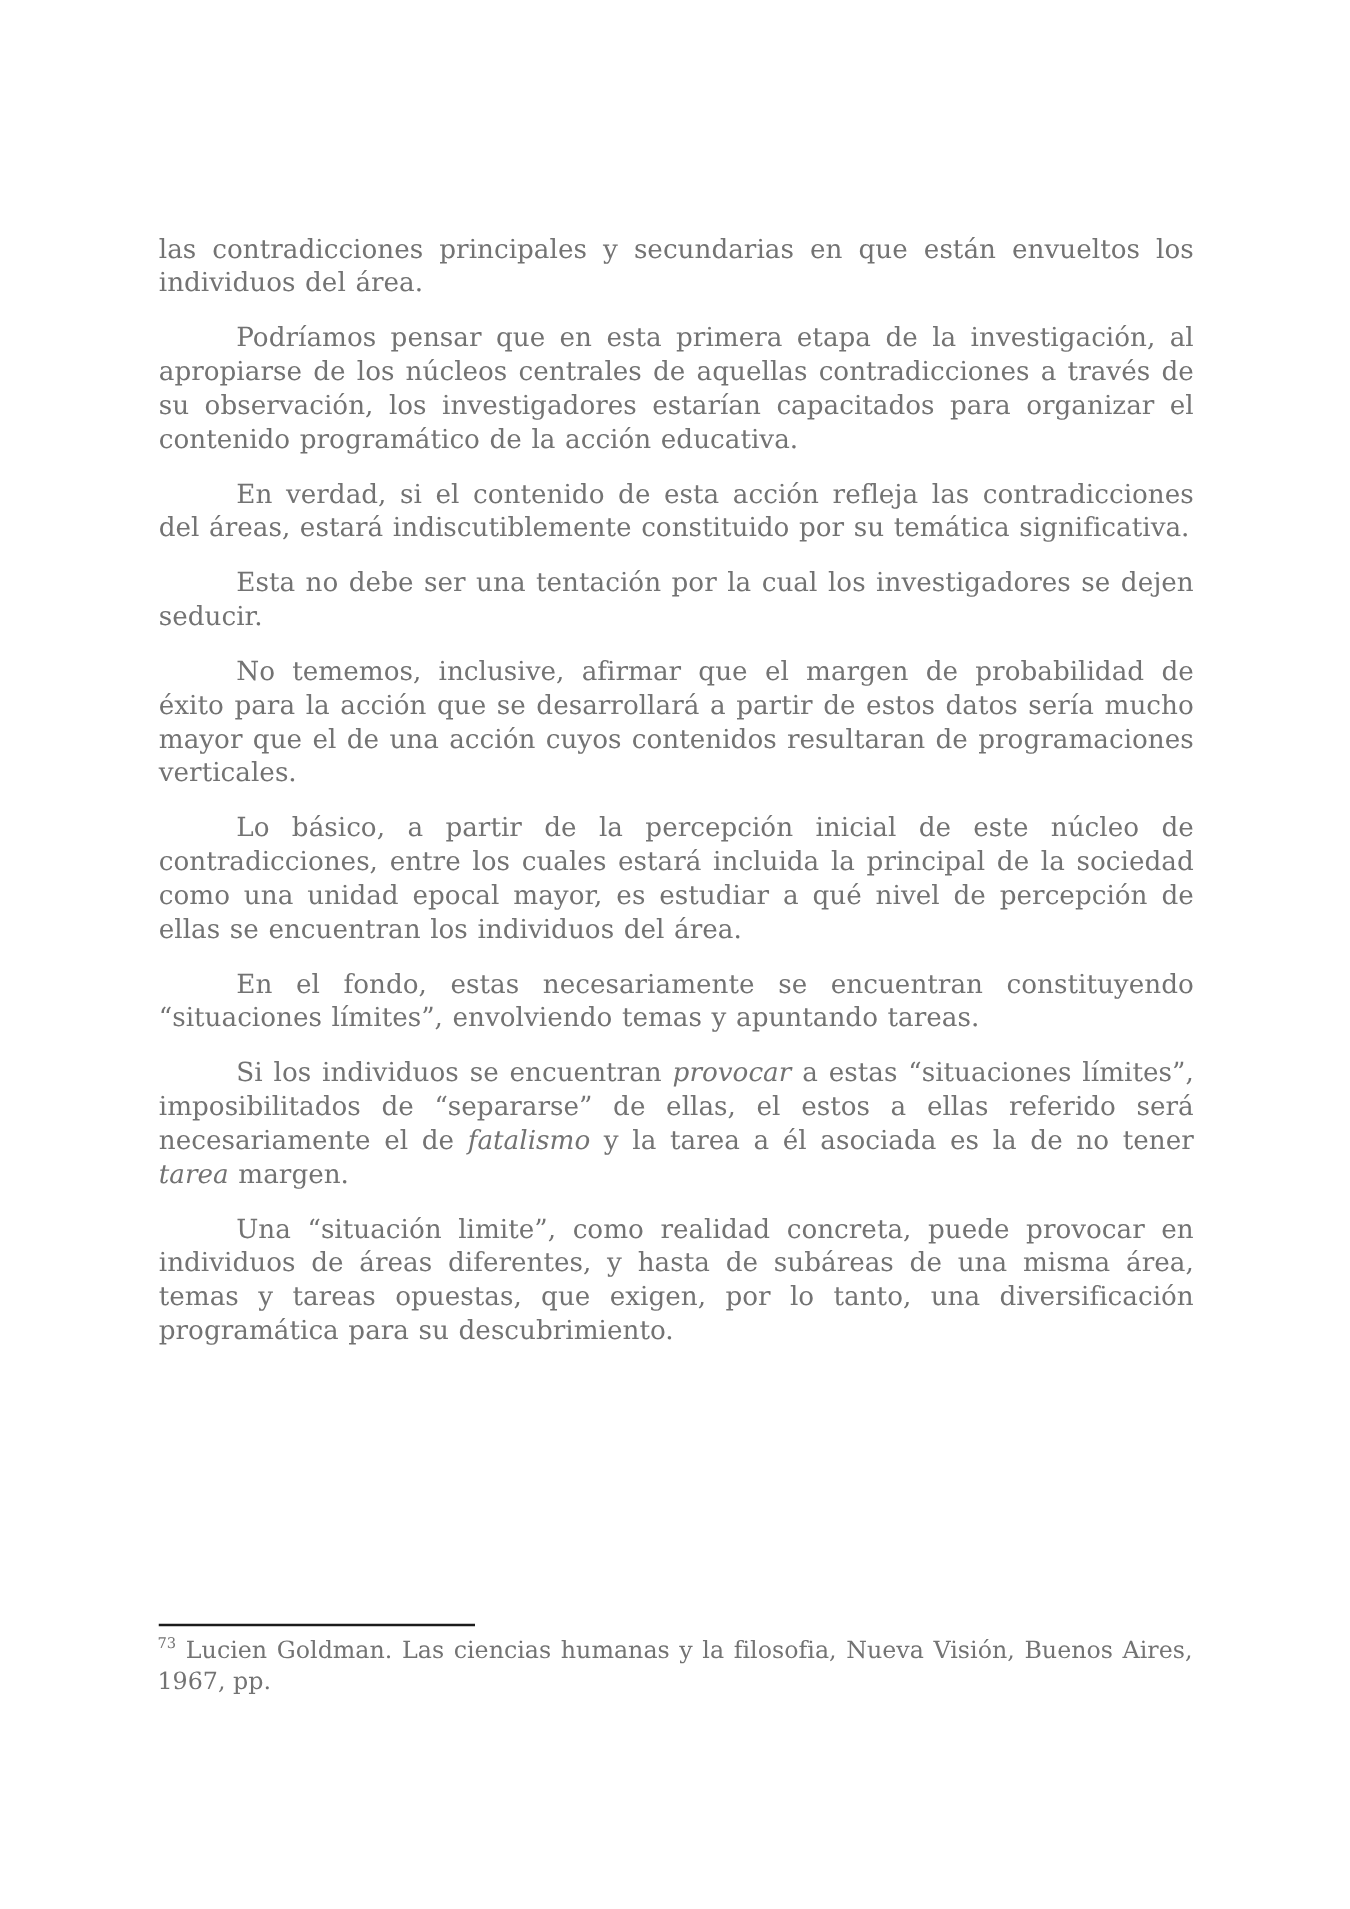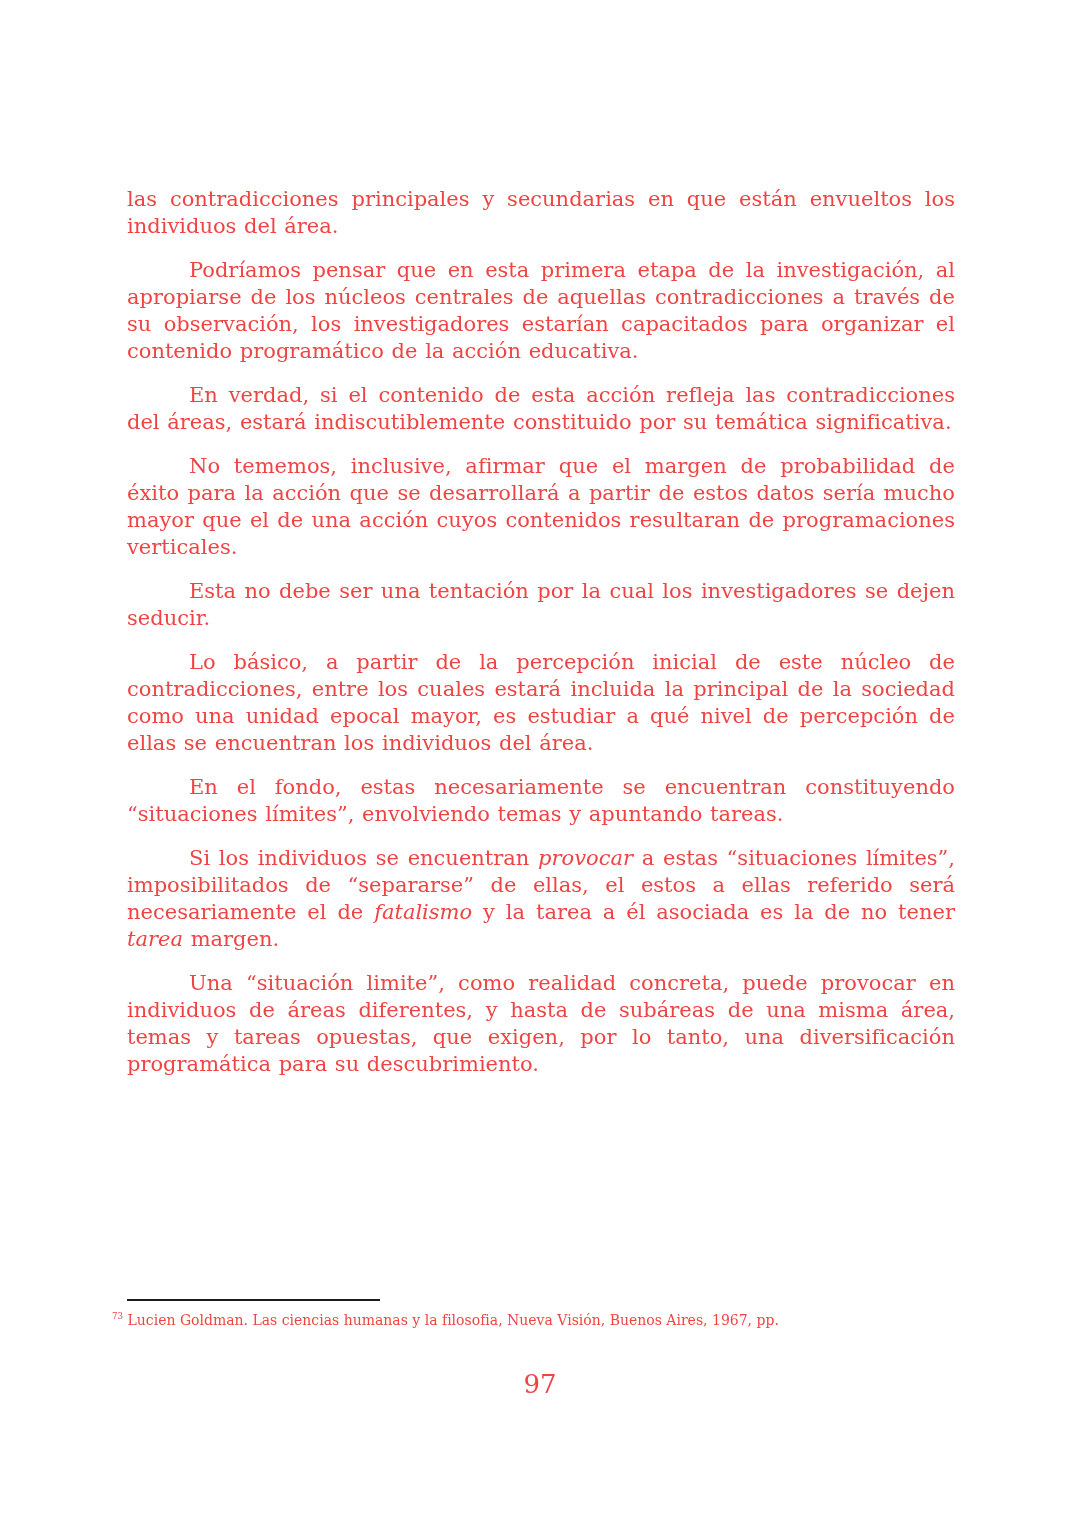--- a/index.html
+++ b/index.html
@@ -5,21 +5,21 @@
   html, body {
     margin: 0;
     padding: 0;
     background: #ffffff;
   }
   .page {
     position: relative;
     width: 1080px;
     height: 1527px;
     background: #ffffff;
-    color: #ef4444;
+    color: #737373;
     font-family: "DejaVu Serif", serif;
     overflow: hidden;
   }
   .content {
     position: absolute;
     left: 127px;
     top: 186px;
     width: 828px;
   }
   .body-par {
@@ -44,24 +44,24 @@
   .footnote-rule {
     position: absolute;
     left: 127px;
     top: 1299px;
     width: 253px;
     height: 0;
     border-top: 2px solid #1b1b1b;
   }
   .footnote {
     position: absolute;
-    left: 112px;
+    left: 126px;
     top: 1308px;
     width: 828px;
-    font-size: 14px;
+    font-size: 19px;
     line-height: 25px;
     text-align: justify;
   }
   .page-number {
     position: absolute;
     left: 0;
     top: 1368px;
     width: 1080px;
     text-align: center;
     font-size: 26px;
@@ -70,27 +70,26 @@
 </style>
 </head>
 <body>
 
 <div class="page">
 
   <div class="content">
     <p class="body-par no-indent"><span>las contradicciones principales y secundarias en que están envueltos los individuos del área.</span></p>
     <p class="body-par"><span>Podríamos pensar que en esta primera etapa de la investigación, al apropiarse de los núcleos centrales de aquellas contradicciones a través de su observación, los investigadores estarían capacitados para organizar el contenido programático de la acción educativa.</span></p>
     <p class="body-par"><span>En verdad, si el contenido de esta acción refleja las contradicciones del áreas, estará indiscutiblemente constituido por su temática significativa.</span></p>
+    <p class="body-par"><span>Esta no debe ser una tentación por la cual los investigadores se dejen seducir.</span></p>
     <p class="body-par"><span>No tememos, inclusive, afirmar que el margen de probabilidad de éxito para la acción que se desarrollará a partir de estos datos sería mucho mayor que el de una acción cuyos contenidos resultaran de programaciones verticales.</span></p>
-    <p class="body-par"><span>Esta no debe ser una tentación por la cual los investigadores se dejen seducir.</span></p>
     <p class="body-par"><span>Lo básico, a partir de la percepción inicial de este núcleo de contradicciones, entre los cuales estará incluida la principal de la sociedad como una unidad epocal mayor, es estudiar a qué nivel de percepción de ellas se encuentran los individuos del área.</span></p>
     <p class="body-par"><span>En el fondo, estas necesariamente se encuentran constituyendo “situaciones límites”, envolviendo temas y apuntando tareas.</span></p>
     <p class="body-par"><span>Si los individuos se encuentran </span><span class="it">provocar</span><span> a estas “situaciones límites”, imposibilitados de “separarse” de ellas, el estos a ellas referido será necesariamente el de </span><span class="it">fatalismo</span><span> y la tarea a él asociada es la de no tener </span><span class="it">tarea</span><span> margen.</span></p>
     <p class="body-par"><span>Una “situación limite”, como realidad concreta, puede provocar en individuos de áreas diferentes, y hasta de subáreas de una misma área, temas y tareas opuestas, que exigen, por lo tanto, una diversificación programática para su descubrimiento.</span></p>
   </div>
 
   <div class="footnote-rule"></div>
 
   <div class="footnote"><sup>73</sup><span> Lucien Goldman. Las ciencias humanas y la filosofia, Nueva Visión, Buenos Aires, 1967, pp.</span></div>
 
-  <div class="page-number">97</div>
 
 </div>
 
 </body></html>

